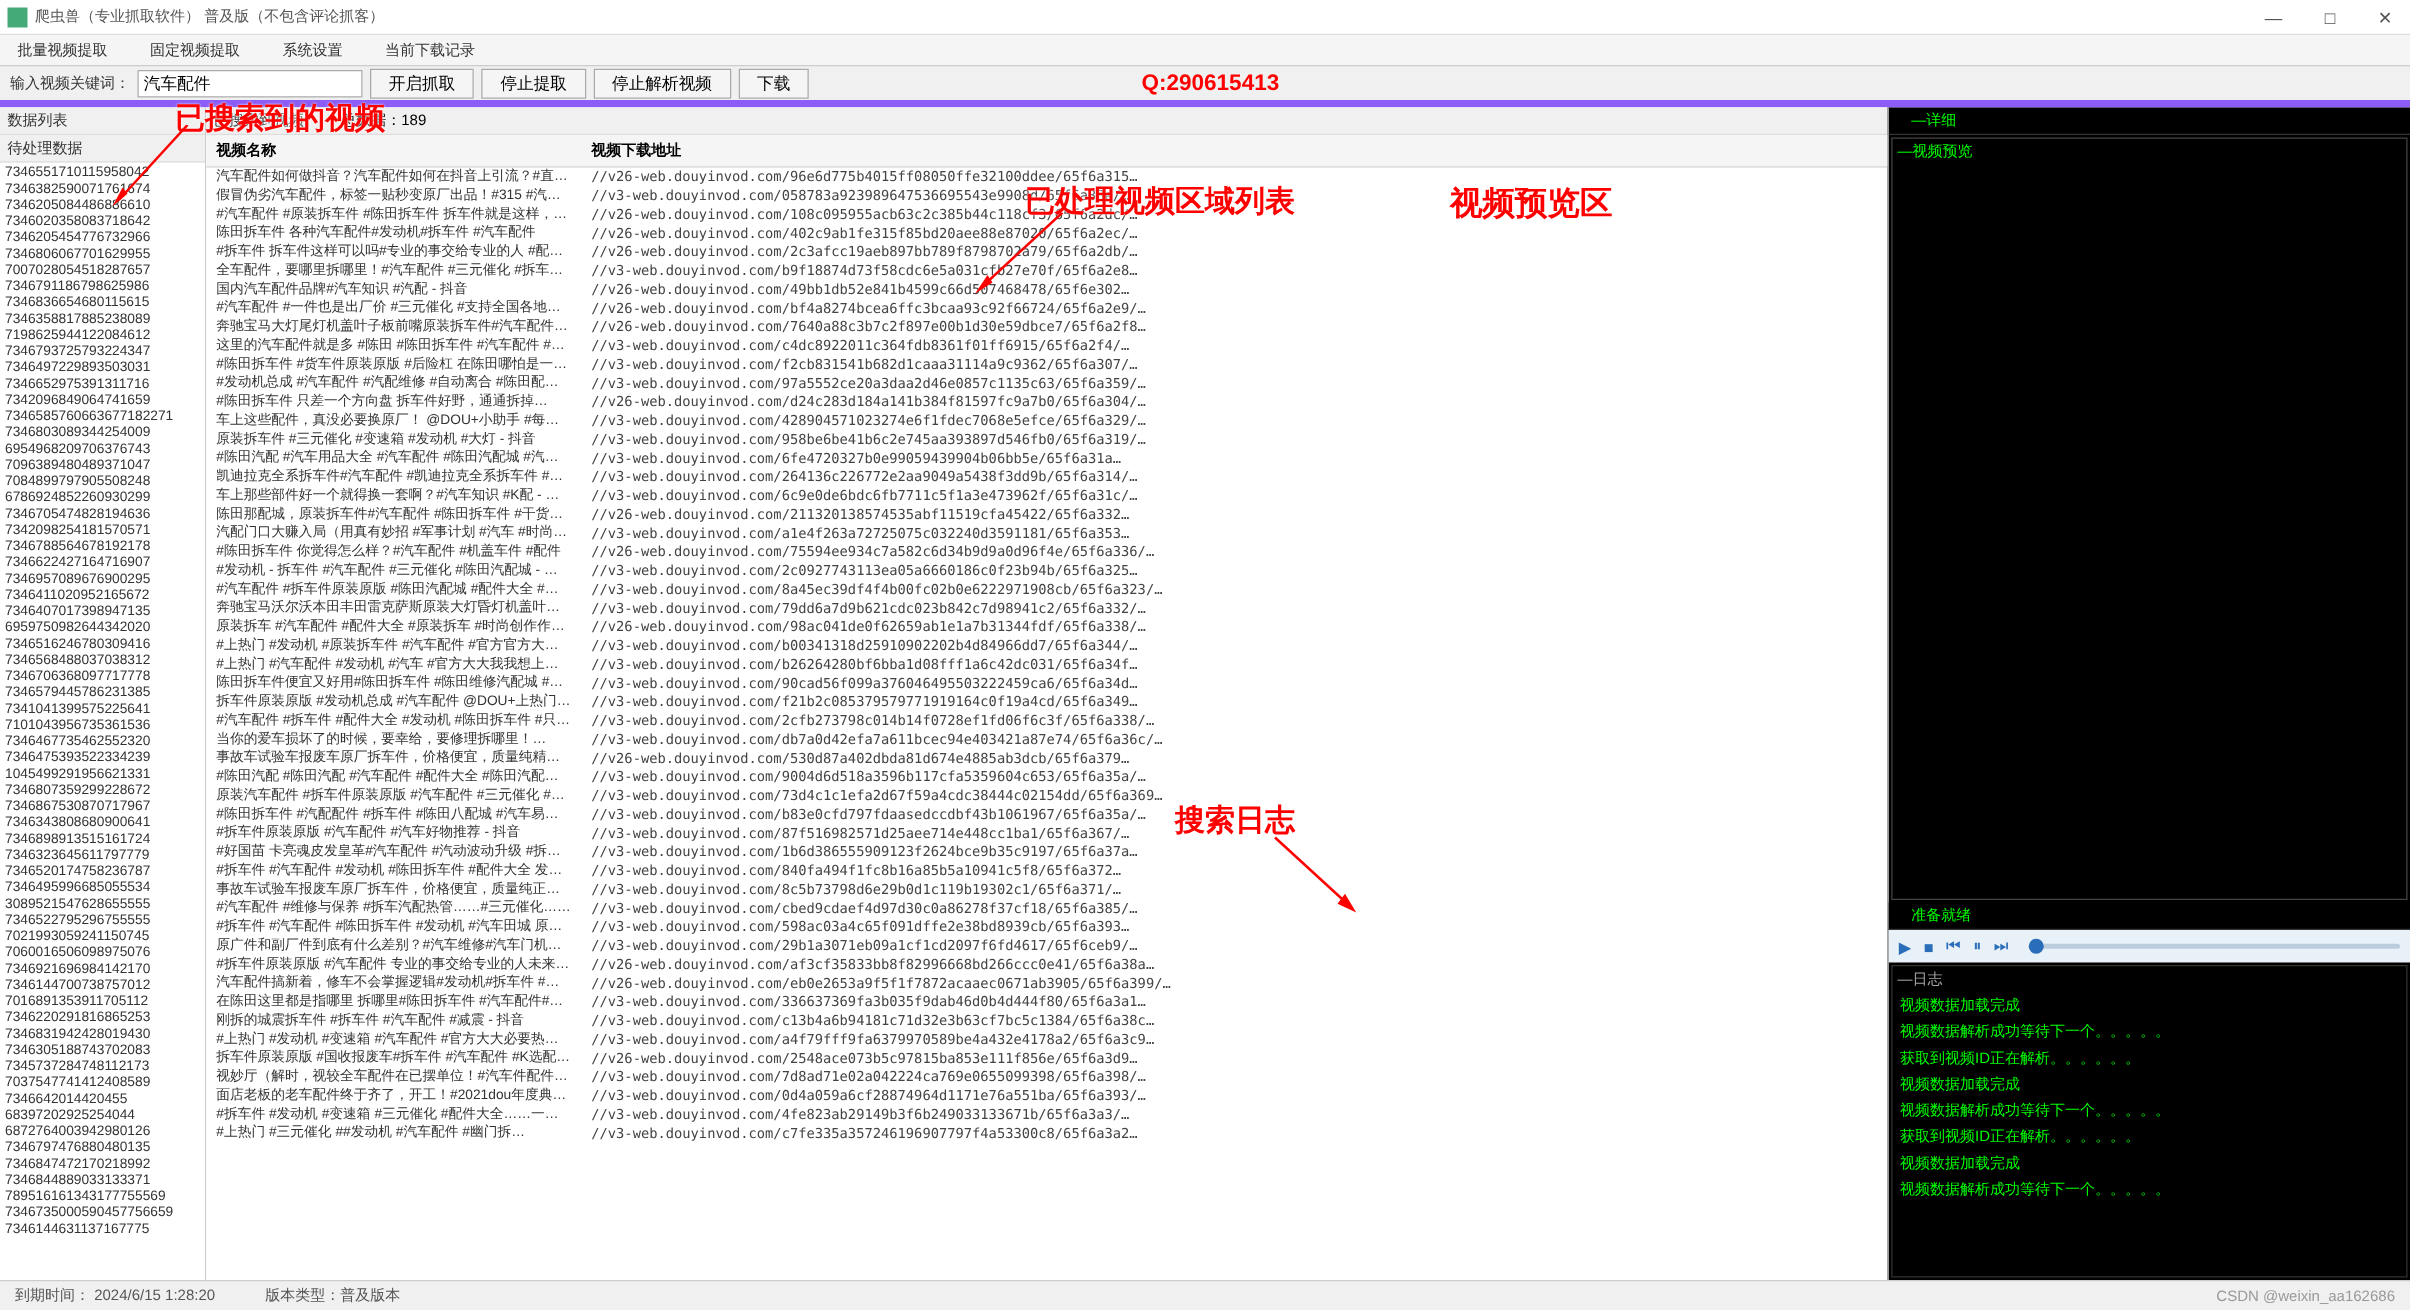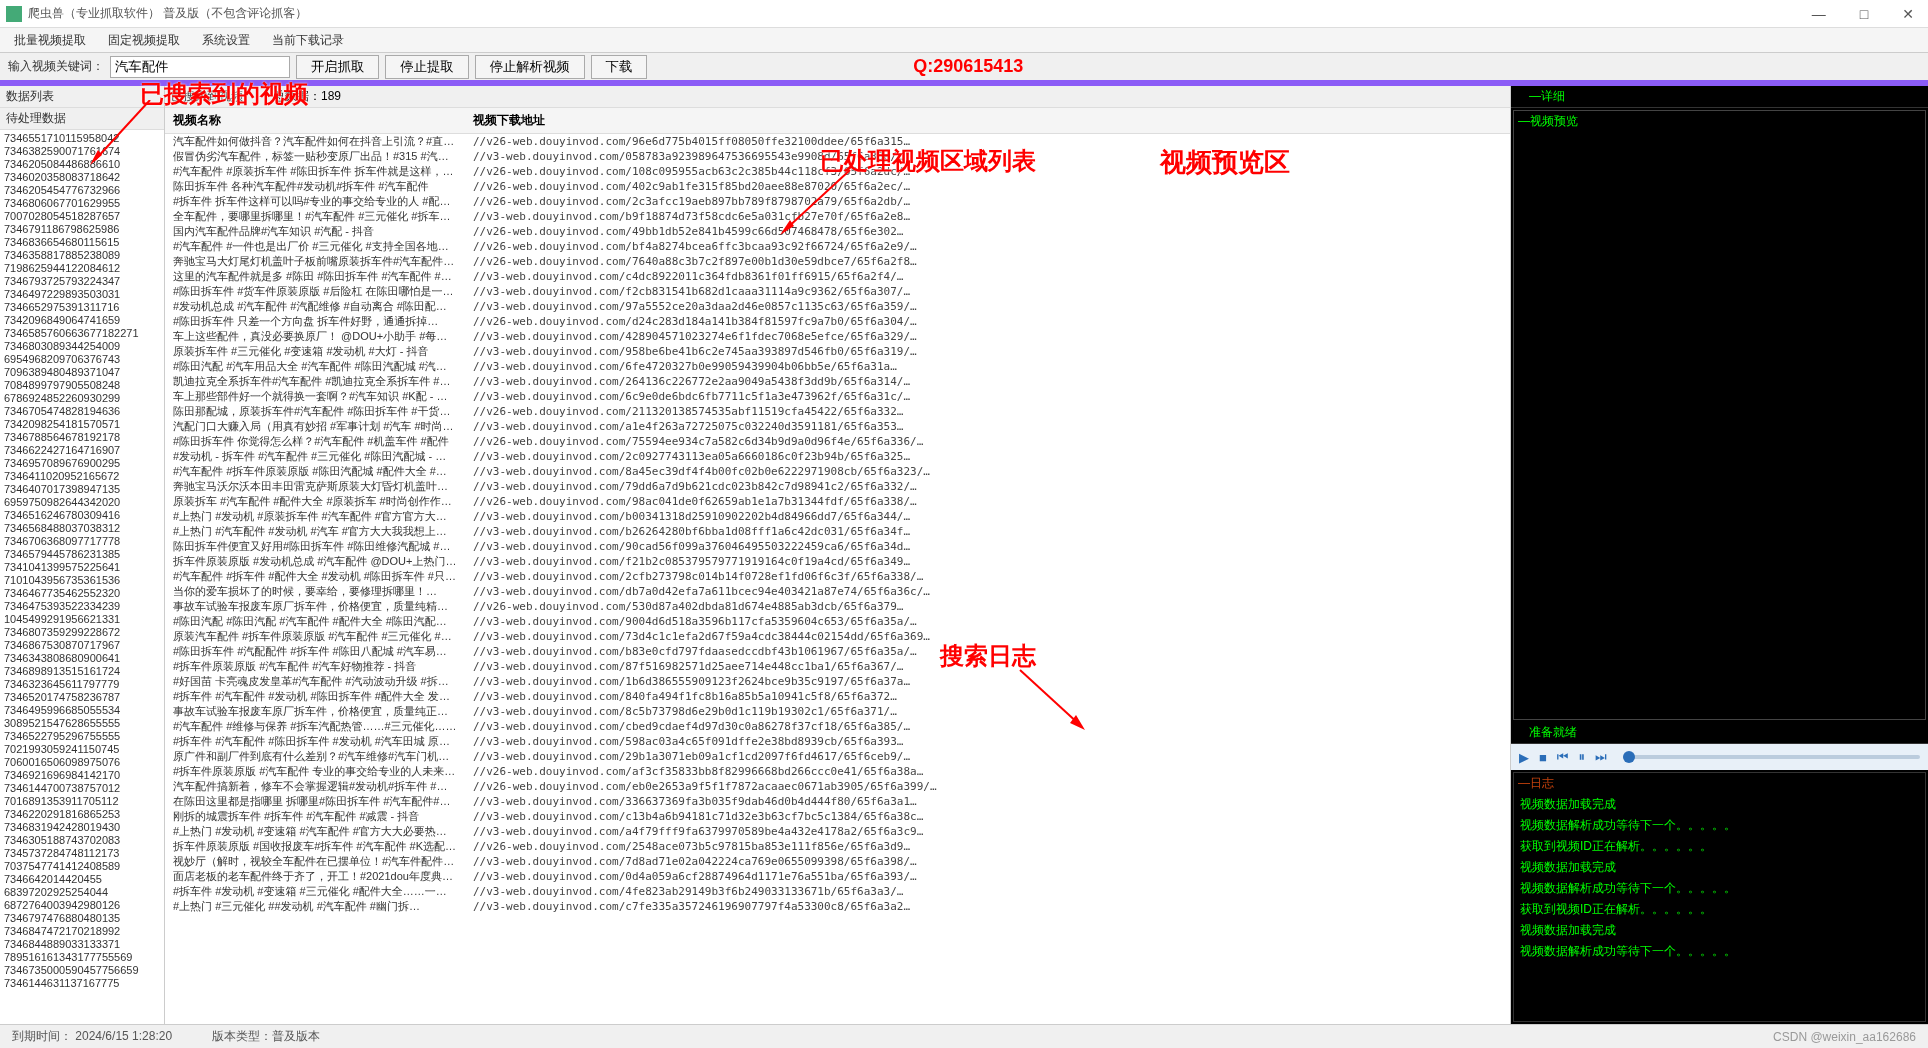--- a/index.html
+++ b/index.html
@@ -3,21 +3,21 @@
 <meta charset="utf-8">
 <style>
 * { margin: 0; padding: 0; box-sizing: border-box; font-family: "Microsoft YaHei", SimSun, sans-serif; }
 body { background: #f0f0f0; width: 1928px; height: 1048px; overflow: hidden; font-size: 12px; }
 .window { background: #f0f0f0; width: 100%; height: 100%; display: flex; flex-direction: column; }
 .titlebar { height: 28px; display: flex; align-items: center; padding: 0 6px; background: #fff; border-bottom: 1px solid #ddd; }
 .titlebar .icon { width: 16px; height: 16px; background: #4a7; margin-right: 6px; }
 .titlebar .title { flex: 1; color: #555; font-size: 12px; }
 .titlebar .winbtns { display: flex; gap: 18px; font-size: 14px; color: #555; }
 .titlebar .winbtns span { cursor: pointer; padding: 2px 8px; }
-.menubar { height: 24px; display: flex; align-items: center; padding: 0 4px; gap: 2px; background: #f5f5f5; }
+.menubar { height: 24px; display: flex; align-items: center; padding: 0 4px; gap: 14px; background: #f5f5f5; }
 .menubar span { padding: 2px 10px; color: #333; cursor: pointer; }
 .toolbar { height: 34px; display: flex; align-items: center; padding: 4px 8px; gap: 6px; border-top: 1px solid #ccc; border-bottom: 6px solid #8b5cf6; background: #f0f0f0; }
 .toolbar label { color: #333; }
 .toolbar input[type=text] { width: 180px; height: 22px; padding: 0 4px; border: 1px solid #aaa; background: #fff; }
 .toolbar button { height: 24px; padding: 0 14px; border: 1px solid #aaa; background: #f5f5f5; cursor: pointer; }
 .qlabel { color: red; font-size: 18px; font-weight: bold; margin-left: 260px; }
 .body { flex: 1; display: flex; min-height: 0; }
 .left { width: 165px; display: flex; flex-direction: column; border-right: 1px solid #ccc; background: #fff; }
 .panel-title { padding: 2px 6px; background: #f0f0f0; border-bottom: 1px solid #ddd; font-size: 12px; color: #333; }
 .idlist { flex: 1; overflow-y: auto; font-family: Consolas, monospace; font-size: 11px; line-height: 13px; color: #333; padding: 2px 4px; }
@@ -32,21 +32,21 @@
 .grid td.url { color: #444; font-family: Consolas, monospace; }
 .right { width: 418px; display: flex; flex-direction: column; background: #000; border-left: 1px solid #ccc; }
 .right .sect-title { color: #0f0; font-size: 12px; padding: 2px 18px; border-bottom: 1px solid #333; }
 .preview { flex: 1; background: #000; border: 1px solid #444; margin: 2px; position: relative; }
 .preview .label-blue { position: absolute; top: 2px; left: 4px; color: #0f0; font-size: 12px; }
 .mediabar { height: 26px; background: #e8f0f8; display: flex; align-items: center; gap: 10px; padding: 0 8px; }
 .mediabar .btn { color: #2a6db8; font-size: 13px; cursor: pointer; }
 .mediabar .track { flex: 1; height: 4px; background: #bcd; border-radius: 2px; position: relative; margin-left: 6px; }
 .mediabar .track .knob { position: absolute; left: 0; top: -4px; width: 12px; height: 12px; border-radius: 50%; background: #2a6db8; }
 .logpanel { height: 250px; background: #000; border: 1px solid #333; margin: 2px; overflow-y: auto; }
-.logpanel .logtitle { color: #c2410c; padding: 2px 4px; font-size: 12px; }
+.logpanel .logtitle { color: #a3a3a3; padding: 2px 4px; font-size: 12px; }
 .logpanel .logline { color: #0f0; padding: 2px 6px; font-size: 12px; }
 .statusbar { height: 24px; display: flex; align-items: center; padding: 0 12px; background: #f0f0f0; border-top: 1px solid #ccc; gap: 40px; font-size: 12px; color: #555; }
 .statusbar .right-txt { margin-left: auto; color: #999; text-align: right; }
 .annot { position: absolute; color: red; font-size: 24px; font-weight: bold; pointer-events: none; text-shadow: 0 0 2px #fff; }
 .arrow { position: absolute; pointer-events: none; }
 svg.arrow line { stroke: red; stroke-width: 2; }
 svg.arrow polygon { fill: red; }
 .col-name { width: 300px; max-width: 300px; }
 .col-url { width: auto; }
 </style>

